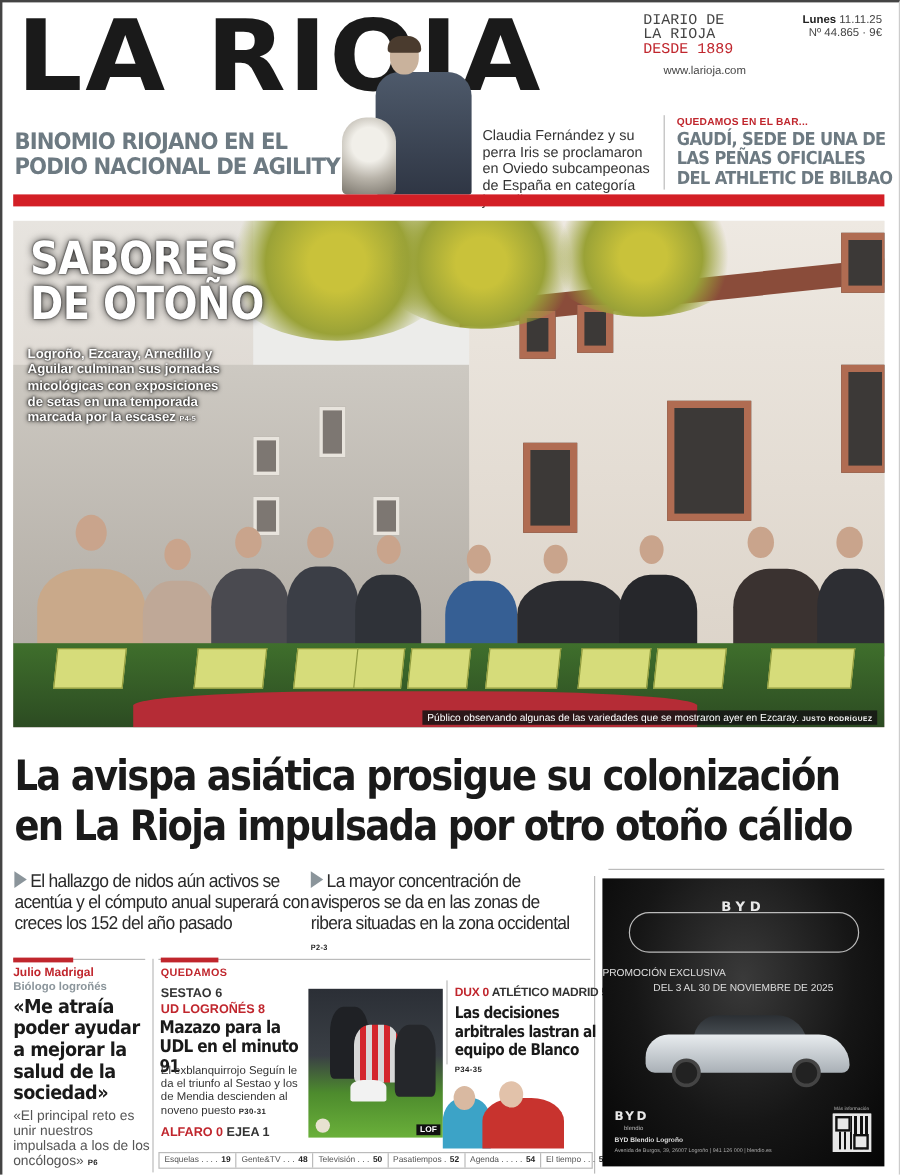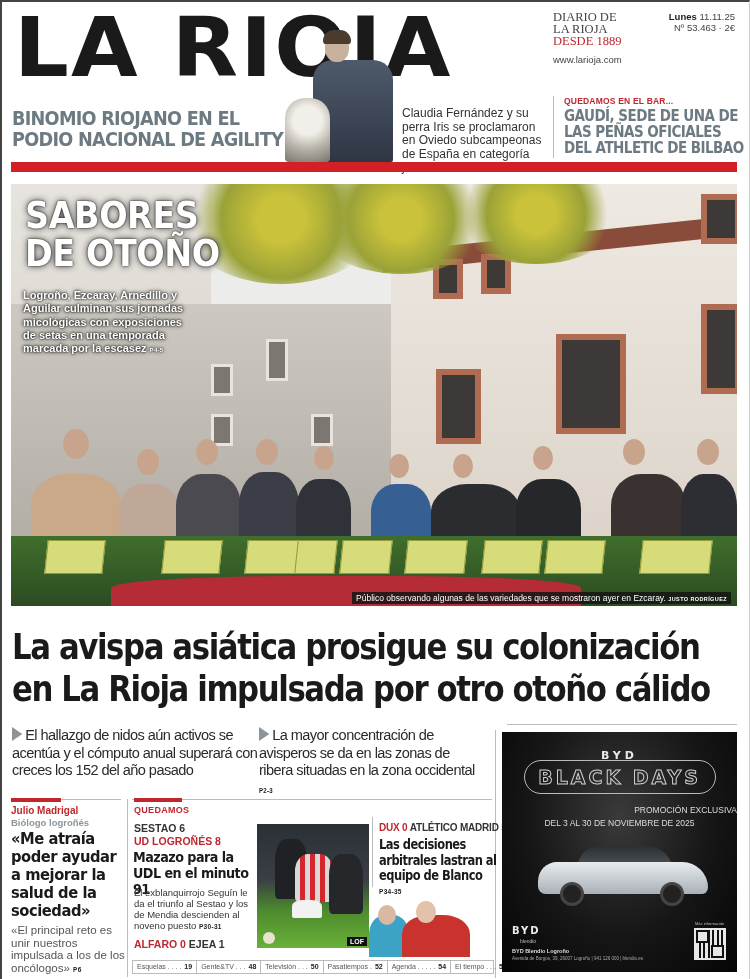--- a/index.html
+++ b/index.html
@@ -2,21 +2,21 @@
 <html><head>
 <meta charset="utf-8">
 <style>
   * { box-sizing: border-box; margin: 0; padding: 0; }
   html, body { width: 750px; height: 979px; overflow: hidden; background: #fff; }
   body { font-family: "Liberation Sans", sans-serif; color: #1a1a1a; position: relative; }
   .page { position: absolute; left: 0; top: 0; width: 750px; height: 979px; border-left: 2px solid #444; border-top: 2px solid #444; border-right: 1px solid #ccc; }
 
   
   .masthead { position: absolute; left: 12px; top: 6px; font-family: "DejaVu Sans", sans-serif; font-weight: 900; font-size: 82px; letter-spacing: 2px; color: #1a1a1a; line-height: 80px; transform: scaleX(1.05); transform-origin: left; }
-  .mast-meta { position: absolute; left: 551px; top: 9px; font-size: 12.5px; line-height: 12px; color: #444; font-family: Liberation Serif, serif; }
+  .mast-meta { position: absolute; left: 534px; top: 9px; font-size: 12.5px; line-height: 12px; color: #444; font-family: Liberation Mono, monospace; }
   .mast-meta .red { color: #c0262d; }
   .mast-url { position: absolute; left: 551px; top: 52px; font-size: 9.5px; color: #444; }
   .mast-date { position: absolute; right: 14px; top: 9px; text-align: right; font-size: 9.5px; color: #444; line-height: 11px; }
   .mast-date b { color: #222; }
 
   
   .promo-photo { position: absolute; left: 283px; top: 30px; width: 110px; height: 130px; }
   .person-head { position: absolute; left: 40px; top: 0; width: 24px; height: 30px; border-radius: 45%; background: #c9b29c; }
   .person-hair { position: absolute; left: 38px; top: -2px; width: 28px; height: 14px; border-radius: 14px 14px 4px 4px; background: #4a3b2e; }
   .person-body { position: absolute; left: 28px; top: 28px; width: 80px; height: 102px; background: linear-gradient(#4e5a6b, #2f3644); border-radius: 20px 20px 2px 2px; }
@@ -92,21 +92,21 @@
   .index { position: absolute; left: 130px; top: 958px; width: 362px; height: 14px; display: flex; border: 1px solid #bbb; }
   .index-item { flex: 1 1 auto; font-size: 7px; color: #555; padding: 2px 4px; border-right: 1px solid #bbb; white-space: nowrap; display: flex; justify-content: space-between; }
   .index-item:last-child { border-right: none; }
   .index-item b { color: #222; margin-left: 3px; }
 
   
   .ad { position: absolute; left: 500px; top: 730px; width: 235px; height: 240px; background: radial-gradient(ellipse at 50% 35%, #3a3a3a 0%, #161616 55%, #050505 100%); color: #ddd; overflow: hidden; }
   .byd-logo { position: absolute; left: 0; width: 235px; top: 17px; text-align: center; font-family: "DejaVu Sans", sans-serif; font-size: 11px; letter-spacing: 4px; color: #e9e9e9; font-weight: bold; }
   .bd-pill { position: absolute; left: 22px; top: 28px; width: 192px; height: 34px; border: 1.5px solid #bbb; border-radius: 17px; }
   .bd-text { position: absolute; left: 0; width: 235px; top: 34px; text-align: center; font-family: "DejaVu Sans", sans-serif; font-size: 19px; letter-spacing: 3px; color: transparent; -webkit-text-stroke: 1px #cfcfcf; font-weight: bold; }
-  .ad-line1 { position: absolute; left: 0; width: 235px; top: 73px; text-align: right; font-size: 8.5px; color: #ddd; }
+  .ad-line1 { position: absolute; left: 0; width: 235px; top: 73px; text-align: left; font-size: 8.5px; color: #ddd; }
   .ad-line2 { position: absolute; left: 0; width: 235px; top: 86px; text-align: center; font-size: 8.5px; color: #ddd; }
   .car { position: absolute; left: 36px; top: 112px; width: 170px; height: 60px; }
   .car-body { position: absolute; left: 0; top: 18px; width: 170px; height: 32px; background: linear-gradient(#e8ecef, #a9b0b6); border-radius: 30px 40px 10px 12px; }
   .car-roof { position: absolute; left: 40px; top: 2px; width: 95px; height: 26px; background: linear-gradient(#2b2f33, #555c62); border-radius: 40px 50px 0 0; }
   .wheel { position: absolute; top: 38px; width: 24px; height: 24px; border-radius: 50%; background: #222; border: 3px solid #444; }
   .byd-small { position: absolute; left: 10px; top: 193px; font-family: "DejaVu Sans", sans-serif; font-size: 10px; letter-spacing: 2px; font-weight: bold; color: #e9e9e9; }
   .byd-blendio { position: absolute; left: 18px; top: 206px; font-size: 5px; color: #bbb; }
   .dealer-name { position: absolute; left: 10px; top: 216px; font-size: 5.5px; font-weight: bold; color: #ddd; }
   .dealer-addr { position: absolute; left: 10px; top: 224px; font-size: 4.5px; color: #aaa; white-space: nowrap; }
   .qr-label { position: absolute; left: 193px; top: 189px; font-size: 4px; color: #bbb; }
@@ -124,21 +124,21 @@
 
   <div class="masthead">LA RIOJA</div>
   <div class="mast-meta">
     <div>DIARIO DE</div>
     <div>LA RIOJA</div>
     <div class="red">DESDE 1889</div>
   </div>
   <div class="mast-url">www.larioja.com</div>
   <div class="mast-date">
     <div><b>Lunes</b> <span>11.11.25</span></div>
-    <div>Nº 53.463 · 2€</div>
+    <div>Nº 44.865 · 9€</div>
   </div>
 
   <div class="promo-photo">
     <div class="person-body"></div>
     <div class="person-head"></div>
     <div class="person-hair"></div>
     <div class="dog"></div>
   </div>
 
   <div class="promo-left">BINOMIO RIOJANO EN EL PODIO NACIONAL DE AGILITY</div>
@@ -308,21 +308,20 @@
     <div class="index-item">
         <span>El tiempo . . .</span>
         <b>55</b>
       </div>
   </div>
 
   <div class="hline" style="left:505px; top:722px; width:230px;"></div>
   <div class="ad">
     <div class="byd-logo">BYD</div>
     <div class="bd-pill"></div>
-    <div class="bd-text">BLACK DAYS</div>
     <div class="ad-line1">PROMOCIÓN EXCLUSIVA</div>
     <div class="ad-line2">DEL 3 AL 30 DE NOVIEMBRE DE 2025</div>
     <div class="car">
       <div class="car-roof"></div>
       <div class="car-body"></div>
       <div class="wheel" style="left:22px;"></div>
       <div class="wheel" style="left:122px;"></div>
     </div>
     <div class="byd-small">BYD</div>
     <div class="byd-blendio">blendio</div>

